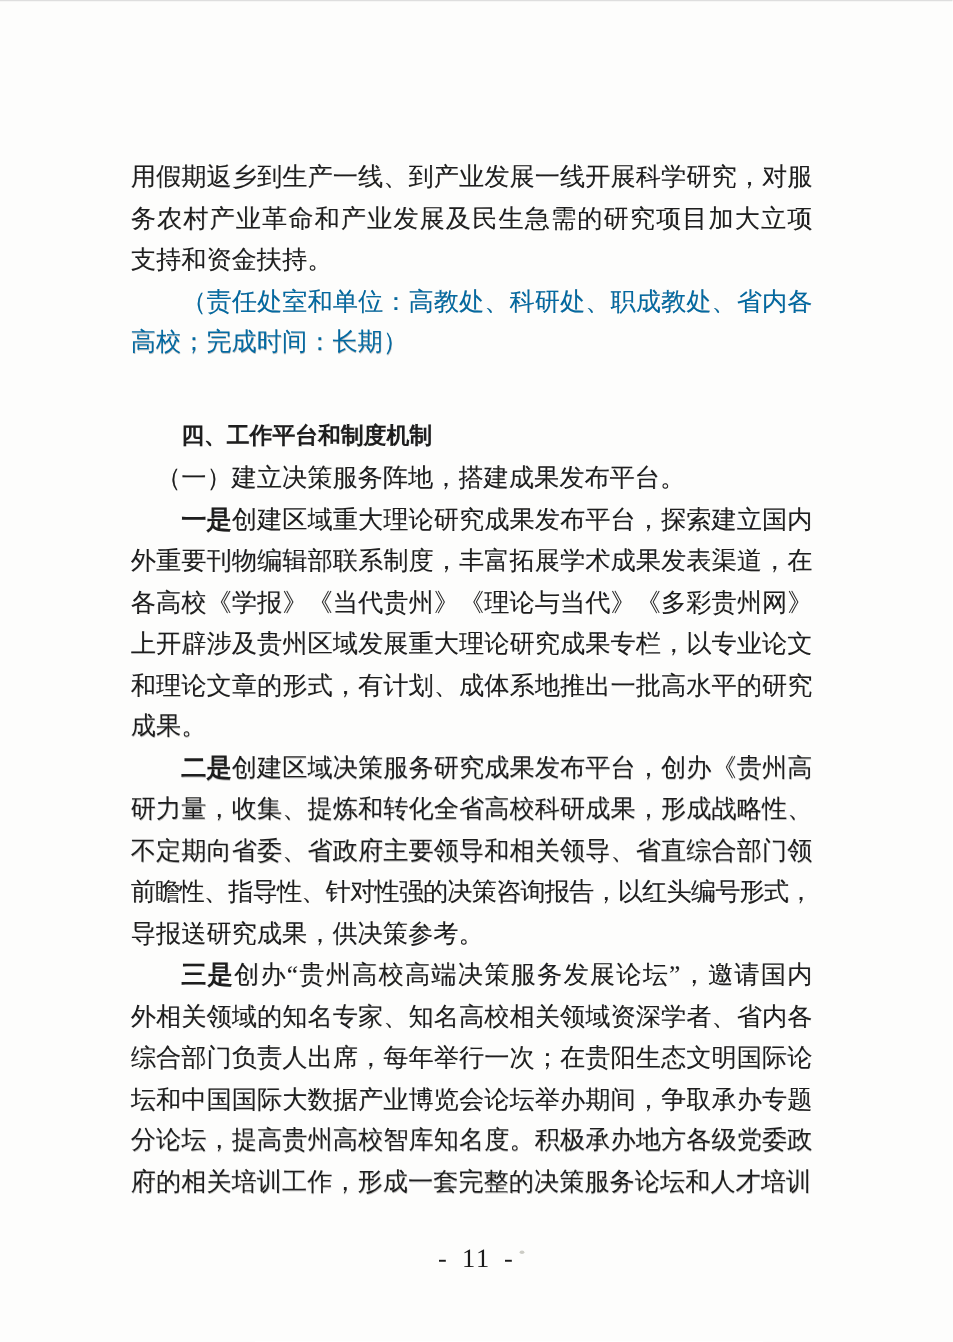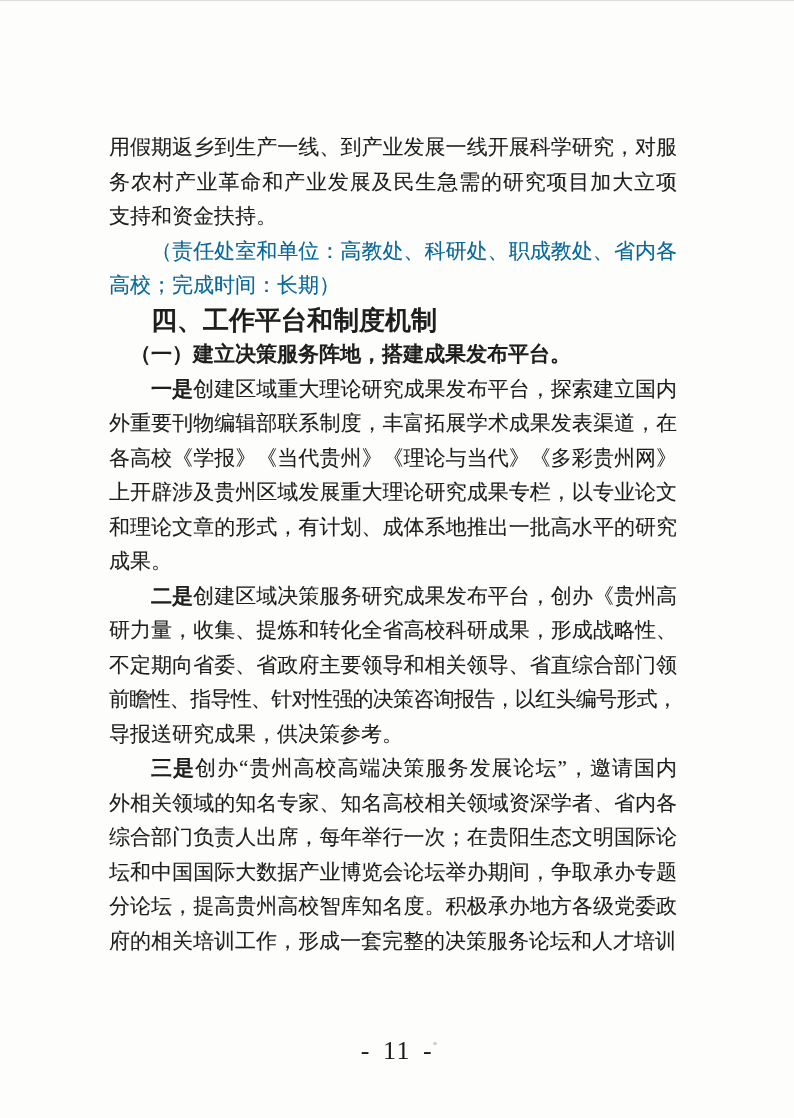--- a/index.html
+++ b/index.html
@@ -37,32 +37,33 @@
     line-height: 34.5px;
     font-size: 21px;
     text-align: justify;
     text-align-last: justify;
     overflow: visible;
   }
   .line.last { text-align-last: left; }
   .para.heading .line {
     font-weight: 700;
     font-family: "Liberation Sans", sans-serif;
-    font-size: 26px;
+    font-size: 19px;
+    margin-top: 44px;
   }
-  .para.subheading .line { font-weight: 700; }
+  .para.subheading .line { font-weight: 400; }
   .para.note .line { color: #0369a1; }
   b.lead { font-weight: 700; }
   .pagenum {
     position: absolute;
     top: 1036px;
     left: 0;
     width: 100%;
     text-align: center;
-    font-size: 26px;
+    font-size: 22px;
     letter-spacing: 1.5px;
     word-spacing: 4px;
     color: #1b1b1b;
     font-family: "Liberation Serif", serif;
   }
   .speck {
     position: absolute;
     left: 433px;
     top: 1042px;
     width: 4px;

